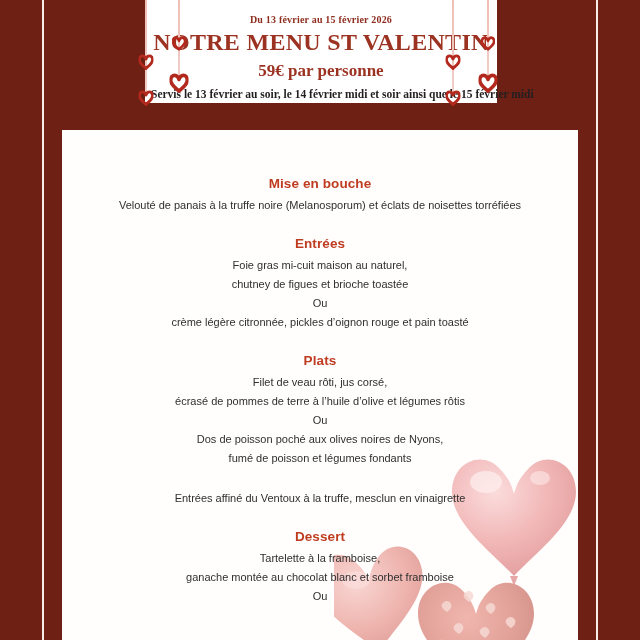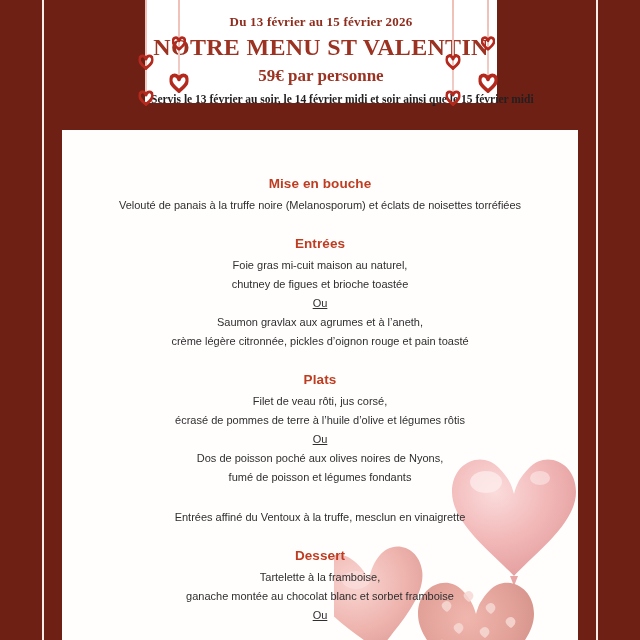--- a/index.html
+++ b/index.html
@@ -42,21 +42,21 @@
     height: 109px;
     background: #ffffff;
     box-sizing: border-box;
     padding: 10px 6px 4px 6px;
     text-align: center;
     z-index: 6;
   }
   #title-card .dateline {
     font-family: "Liberation Serif", serif;
     font-weight: bold;
-    font-size: 13px;
+    font-size: 10px;
     color: #8e2d1e;
     letter-spacing: .2px;
     margin-top: 10px;
   }
   #title-card .headline {
     font-family: "Liberation Serif", serif;
     font-weight: bold;
     font-size: 24px;
     color: #9c3322;
     letter-spacing: .3px;
@@ -127,21 +127,20 @@
     letter-spacing: .1px;
     margin-bottom: 5px;
   }
   .line {
     font-family: "Liberation Sans", sans-serif;
     font-size: 11px;
     color: #2f2f2f;
     line-height: 19px;
   }
   .line.or {
-    text-decoration: underline;
   }
 
   
   #balloons {
     position: absolute;
     right: -6px;
     bottom: -18px;
     width: 250px;
     height: 230px;
     z-index: 3;
@@ -276,21 +275,20 @@
     <div id="menu">
         <div class="course">
           <div class="course-title">Mise en bouche</div>
           <div class="line">Velouté de panais à la truffe noire (Melanosporum) et éclats de noisettes torréfiées</div>
         </div>
         <div class="course">
           <div class="course-title">Entrées</div>
           <div class="line">Foie gras mi-cuit maison au naturel,</div>
           <div class="line">chutney de figues et brioche toastée</div>
           <div class="line or">Ou</div>
-          <div class="line">Saumon gravlax aux agrumes et à l’aneth,</div>
           <div class="line">crème légère citronnée, pickles d’oignon rouge et pain toasté</div>
         </div>
         <div class="course">
           <div class="course-title">Plats</div>
           <div class="line">Filet de veau rôti, jus corsé,</div>
           <div class="line">écrasé de pommes de terre à l’huile d’olive et légumes rôtis</div>
           <div class="line or">Ou</div>
           <div class="line">Dos de poisson poché aux olives noires de Nyons,</div>
           <div class="line">fumé de poisson et légumes fondants</div>
         </div>

